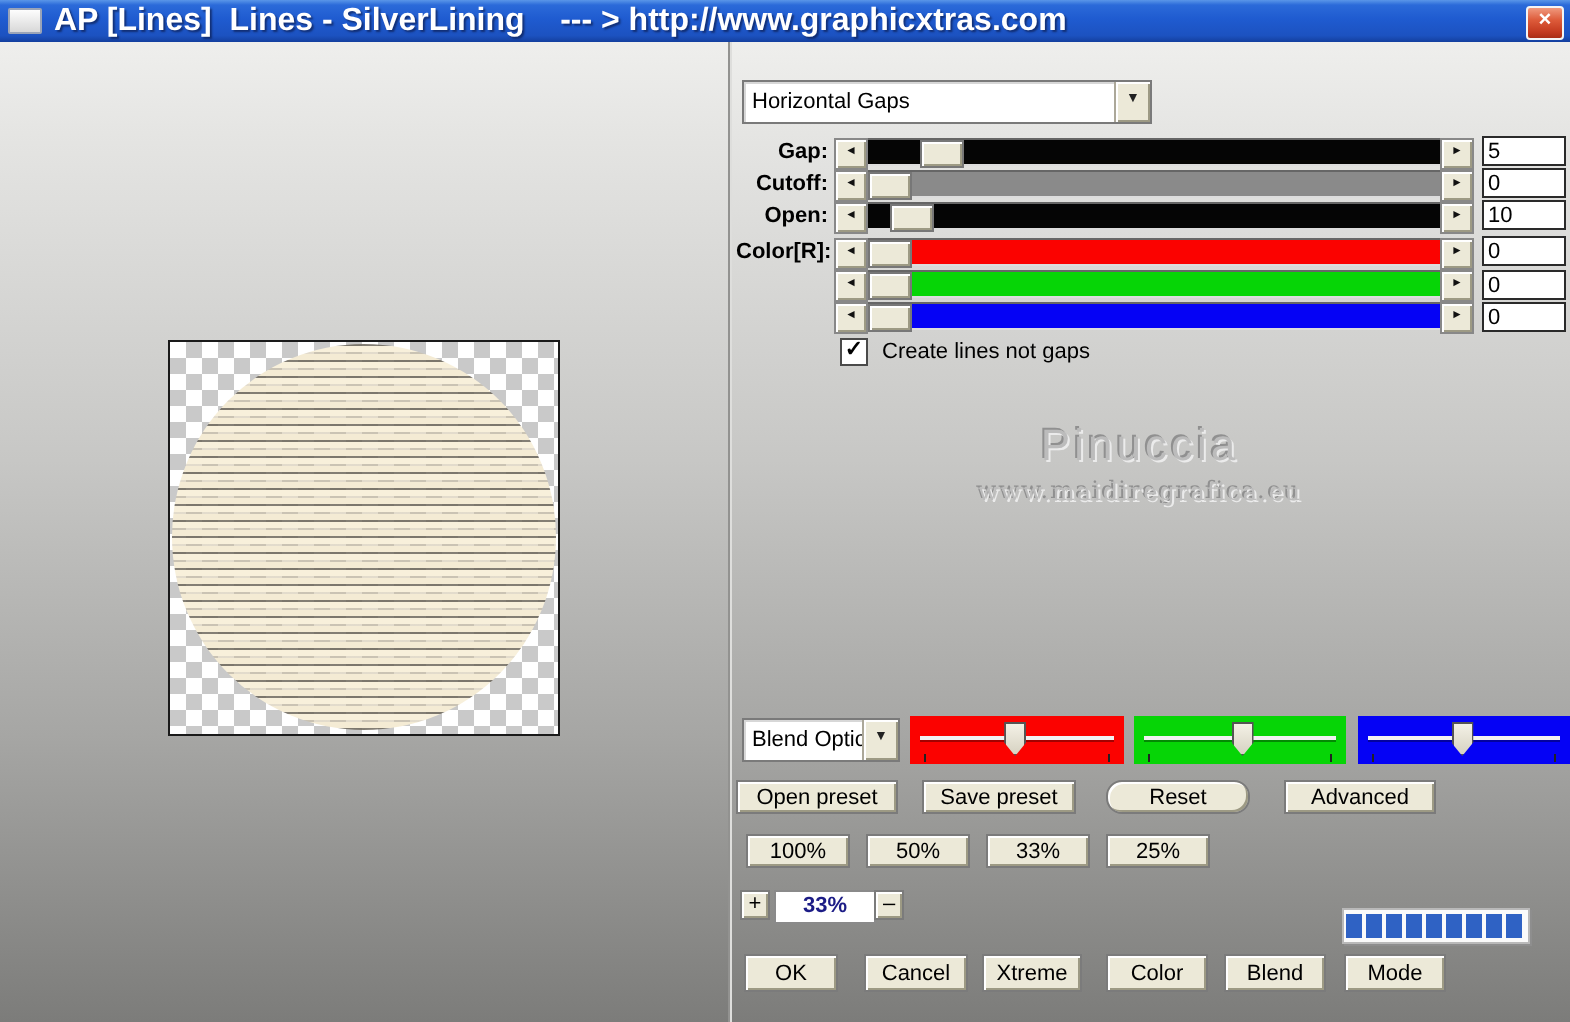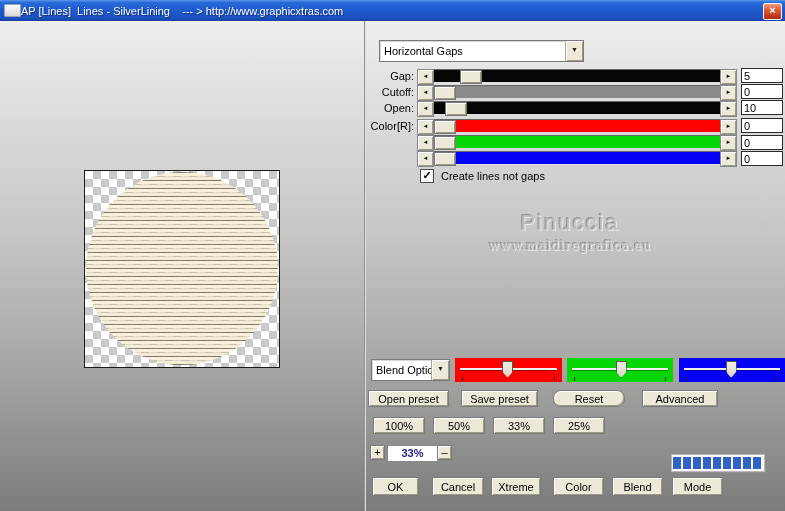--- a/index.html
+++ b/index.html
@@ -9,21 +9,21 @@
     background:linear-gradient(180deg,#f3f3f1 0%,#e4e4e2 14%,#c7c7c5 45%,#a6a6a4 72%,#7c7c7a 100%);
   }
   
   .titlebar{
     position:absolute;left:0;top:0;width:785px;height:21px;
     background:linear-gradient(180deg,#5a96e8 0%,#2b6ad9 12%,#1f5bd0 45%,#1c52c0 85%,#143f9e 100%);
     display:flex;align-items:center;
   }
   .win-icon{width:15px;height:11px;margin-left:4px;background:linear-gradient(180deg,#fdfdfd,#d8d8d8);
     border:1px solid #9aa4b8;border-radius:1px;}
-  .win-title{color:#fff;font-weight:normal;font-size:11px;white-space:pre;
+  .win-title{margin-left:6px;color:#fff;font-weight:bold;font-size:16px;white-space:pre;
     text-shadow:1px 1px 1px rgba(10,20,60,.6);}
   .close-btn{
     position:absolute;right:3px;top:3px;width:17px;height:15px;border-radius:2px;
     background:linear-gradient(180deg,#f0997e 0%,#dd5b3a 40%,#c33a1f 80%,#a92d15 100%);
     border:1px solid #f4f4f4;color:#fff;font-weight:bold;font-size:11px;line-height:13px;
     text-align:center;cursor:pointer;
   }
   
   .right-panel{position:absolute;left:364px;top:21px;width:421px;height:490px;
     border-left:1px solid #929290;box-shadow:inset 1px 0 0 #dededc;}
@@ -45,21 +45,21 @@
       #f4ebd4 5px 8px);
   }
   
   .combo{position:absolute;height:20px;background:#fff;border:1px solid #7a7a7a;
     box-shadow:inset 1px 1px 0 #d7d7d7;display:flex;align-items:center;}
   .combo .combo-text{flex:1;padding:0 4px;white-space:nowrap;overflow:hidden;}
   .combo .combo-arrow{width:17px;height:100%;background:#ece9d8;border-left:1px solid #aca899;
     box-shadow:inset 1px 1px 0 #fff,inset -1px -1px 0 #9d9a84;
     font-size:7px;text-align:center;line-height:18px;color:#222;cursor:pointer;}
   
-  .srow-label{position:absolute;width:46px;text-align:right;left:368px;line-height:15px;}
+  .srow-label{position:absolute;width:46px;text-align:right;left:368px;line-height:15px;font-weight:bold;}
   .sbar{position:absolute;left:417px;width:320px;height:14px;display:flex;}
   .sarrow{width:15px;height:14px;background:#ece9d8;border:1px solid #888;
     box-shadow:inset 1px 1px 0 #fff,inset -1px -1px 0 #9d9a84;
     font-size:6px;line-height:12px;text-align:center;color:#111;cursor:pointer;}
   .strack{position:relative;flex:1;height:14px;border-top:1px solid #666;border-bottom:1px solid #ddd;box-sizing:border-box;}
   .sthumb{position:absolute;top:0;width:20px;height:12px;background:#ece9d8;
     border:1px solid #777;box-shadow:inset 1px 1px 0 #fff,inset -1px -1px 0 #9d9a84;cursor:pointer;}
   .sval{position:absolute;left:741px;width:36px;height:13px;background:#fff;border:1px solid #2a2a2a;
     font-family:"Liberation Sans",sans-serif;font-size:11px;padding:0 2px;color:#000;}
   
@@ -108,21 +108,21 @@
       <span>×</span>
     </div>
   </div>
 
   <div class="preview-box">
     <div class="preview-circle"></div>
   </div>
 
   <div class="right-panel"></div>
 
-  <div class="combo" style="left:379px;top:40px;width:203px;align-items:center;">
+  <div class="combo" style="left:371px;top:40px;width:203px;align-items:center;">
     <span class="combo-text">Horizontal Gaps</span>
     <span class="combo-arrow">▼</span>
   </div>
 
   <span class="srow-label" style="top:69px">Gap:</span>
   <div class="sbar" style="top:69px">
     <div class="sarrow">◄</div>
     <div class="strack" style="background: rgb(5, 5, 5);">
       <div class="sthumb" style="left: 9%;"></div>
     </div>

